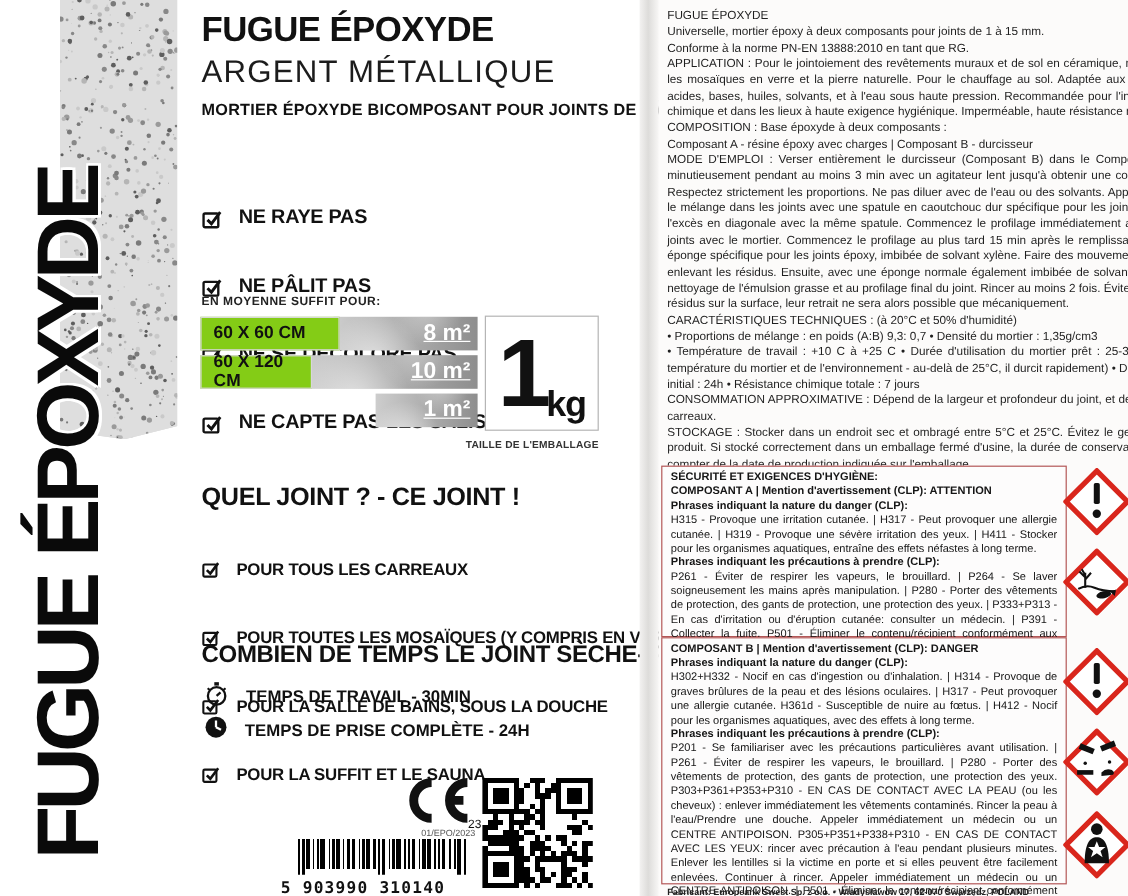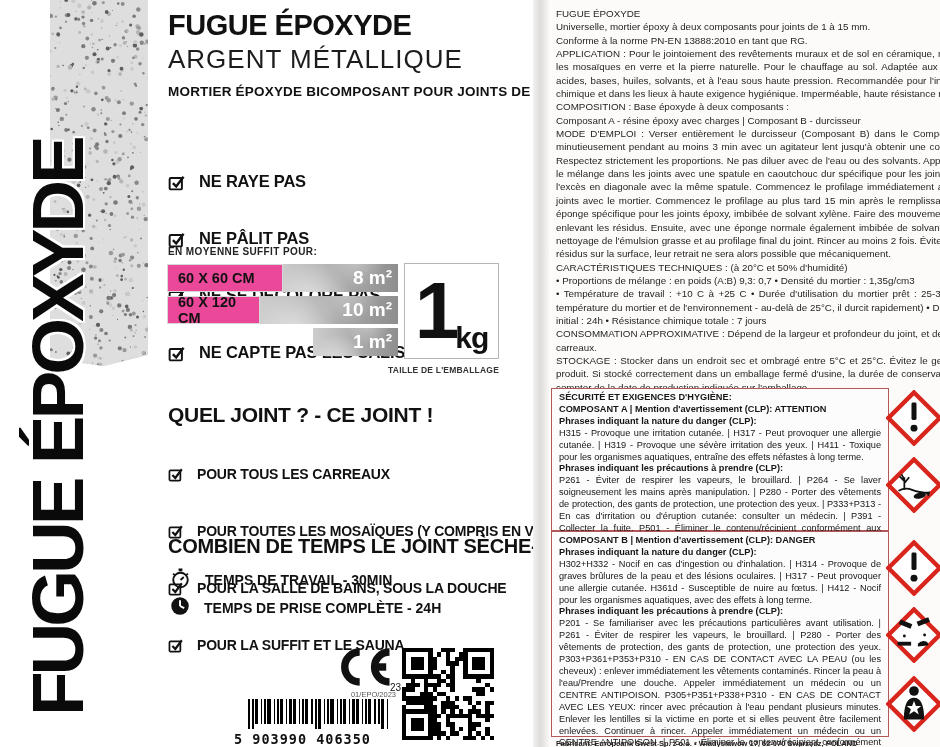--- a/index.html
+++ b/index.html
@@ -31,25 +31,25 @@
   #joint-uses-list .check-row span{ font-size:14px;  font-weight:800; letter-spacing:-0.2px; }
   .check-icon svg { display:block; }
 
   #coverage-label { left:168px; top:246px; font-size:10px; font-weight:600; letter-spacing:.4px; color:#222; }
 
   .cov-row { position:absolute; left:167px; width:231px; height:28px; }
   .cov-bar { position:absolute; top:0; right:0; height:28px;
              background:radial-gradient(circle at 28% 130%, rgba(255,255,255,.55), rgba(255,255,255,0) 42%),
                         radial-gradient(circle at 65% -20%, rgba(255,255,255,.35), rgba(255,255,255,0) 35%),
                         linear-gradient(90deg,#cdcdcd,#8e8e8e); }
-  .cov-size { position:absolute; left:0; top:0; height:28px; background:#ec4899; border:1px solid #d7d7d7;
+  .cov-size { position:absolute; left:0; top:0; height:28px; background:#84cc16; border:1px solid #d7d7d7;
               display:flex; align-items:center; padding-left:10px;
               font-size:14.5px; font-weight:800; }
   .cov-area { position:absolute; right:6px; top:0; height:28px; display:flex; align-items:center;
-              color:#fff; font-size:19px; font-weight:800; }
+              color:#fff; font-size:19px; font-weight:800;text-decoration:underline; }
   #package-box { left:404px; top:263px; width:95px; height:96px; background:#fff; border:1px solid #b5b5b5;
                  display:flex; align-items:center; justify-content:center; }
   #package-box .pk-val  { font-size:80px; font-weight:800; line-height:.78; letter-spacing:-4px; }
   #package-box .pk-unit { font-size:30px; font-weight:800; margin-top:54px; letter-spacing:-1px; }
   #package-caption { left:374px; top:365px; width:125px; text-align:right;
                      font-size:8.5px; font-weight:600; letter-spacing:.2px; color:#333; }
 
   #quel-joint-heading { left:168px; top:403px; font-size:21px; font-weight:800; letter-spacing:-0.3px; }
   #drying-heading     { left:168px; top:535px; font-size:20px; font-weight:800; letter-spacing:-0.3px; }
   .time-row { position:absolute; left:170px; display:flex; align-items:center; gap:14px; }
@@ -1034,21 +1034,21 @@
         <rect x="118" y="0" width="3" height="25" fill="#000"></rect>
         <rect x="122" y="0" width="3" height="25" fill="#000"></rect>
         <rect x="128" y="0" width="1" height="25" fill="#000"></rect>
         <rect x="131" y="0" width="2" height="25" fill="#000"></rect>
         <rect x="134" y="0" width="3" height="25" fill="#000"></rect>
         <rect x="140" y="0" width="2" height="25" fill="#000"></rect>
         <rect x="144" y="0" width="2" height="25" fill="#000"></rect>
         <rect x="147" y="0" width="3" height="30" fill="#000"></rect>
         <rect x="153" y="0" width="1" height="30" fill="#000"></rect>
       </svg>
-    <div id="barcode-digits">5 903990 406350</div>
+    <div id="barcode-digits">5 903990 310140</div>
   </div>
 
   <div id="right-bg"></div>
   <div id="panel-divider"></div>
 
   <div id="right-text">
     <p>FUGUE ÉPOXYDE</p>
     <p>Universelle, mortier époxy à deux composants pour joints de 1 à 15 mm.</p>
     <p>Conforme à la norme PN-EN 13888:2010 en tant que RG.</p>
     <p>APPLICATION : Pour le jointoiement des revêtements muraux et de sol en céramique, mosaïques, y compris les mosaïques en verre et la pierre naturelle. Pour le chauffage au sol. Adaptée aux zones exposées aux acides, bases, huiles, solvants, et à l'eau sous haute pression. Recommandée pour l'industrie alimentaire et chimique et dans les lieux à haute exigence hygiénique. Imperméable, haute résistance mécanique.</p>
@@ -1059,21 +1059,21 @@
     <p>• Proportions de mélange : en poids (A:B) 9,3: 0,7 • Densité du mortier : 1,35g/cm3</p>
     <p>• Température de travail : +10 C à +25 C • Durée d'utilisation du mortier prêt : 25-30 min (dépend de la température du mortier et de l'environnement - au-delà de 25°C, il durcit rapidement) • Durée de durcissement initial : 24h • Résistance chimique totale : 7 jours</p>
     <p>CONSOMMATION APPROXIMATIVE : Dépend de la largeur et profondeur du joint, et de la taille et forme des carreaux.</p>
     <p>STOCKAGE : Stocker dans un endroit sec et ombragé entre 5°C et 25°C. Évitez le gel ou la surchauffe du produit. Si stocké correctement dans un emballage fermé d'usine, la durée de conservation est de 18 mois à compter de la date de production indiquée sur l'emballage.</p>
   </div>
 
   <div class="hazard-box" id="hazard-box-a">
     <div class="hz-bold">SÉCURITÉ ET EXIGENCES D'HYGIÈNE:</div>
     <div class="hz-bold">COMPOSANT A | Mention d'avertissement (CLP): ATTENTION</div>
     <div class="hz-bold">Phrases indiquant la nature du danger (CLP):</div>
-    <div>H315 - Provoque une irritation cutanée. | H317 - Peut provoquer une allergie cutanée. | H319 - Provoque une sévère irritation des yeux. | H411 - Toxique pour les organismes aquatiques, entraîne des effets néfastes à long terme.</div>
+    <div>H315 - Provoque une irritation cutanée. | H317 - Peut provoquer une allergie cutanée. | H319 - Provoque une sévère irritation des yeux. | H411 - Stocker pour les organismes aquatiques, entraîne des effets néfastes à long terme.</div>
     <div class="hz-bold">Phrases indiquant les précautions à prendre (CLP):</div>
     <div>P261 - Éviter de respirer les vapeurs, le brouillard. | P264 - Se laver soigneusement les mains après manipulation. | P280 - Porter des vêtements de protection, des gants de protection, une protection des yeux. | P333+P313 - En cas d'irritation ou d'éruption cutanée: consulter un médecin. | P391 - Collecter la fuite. P501 - Éliminer le contenu/récipient conformément aux réglementations locales, régionales, nationales et internationales.</div>
   </div>
 
   <div class="hazard-box" id="hazard-box-b">
     <div class="hz-bold">COMPOSANT B | Mention d'avertissement (CLP): DANGER</div>
     <div class="hz-bold">Phrases indiquant la nature du danger (CLP):</div>
     <div>H302+H332 - Nocif en cas d'ingestion ou d'inhalation. | H314 - Provoque de graves brûlures de la peau et des lésions oculaires. | H317 - Peut provoquer une allergie cutanée. H361d - Susceptible de nuire au fœtus. | H412 - Nocif pour les organismes aquatiques, avec des effets à long terme.</div>
     <div class="hz-bold">Phrases indiquant les précautions à prendre (CLP):</div>
     <div>P201 - Se familiariser avec les précautions particulières avant utilisation. | P261 - Éviter de respirer les vapeurs, le brouillard. | P280 - Porter des vêtements de protection, des gants de protection, une protection des yeux. P303+P361+P353+P310 - EN CAS DE CONTACT AVEC LA PEAU (ou les cheveux) : enlever immédiatement les vêtements contaminés. Rincer la peau à l'eau/Prendre une douche. Appeler immédiatement un médecin ou un CENTRE ANTIPOISON. P305+P351+P338+P310 - EN CAS DE CONTACT AVEC LES YEUX: rincer avec précaution à l'eau pendant plusieurs minutes. Enlever les lentilles si la victime en porte et si elles peuvent être facilement enlevées. Continuer à rincer. Appeler immédiatement un médecin ou un CENTRE ANTIPOISON. | P501 - Éliminer le contenu/récipient conformément aux réglementations locales, régionales, nationales et internationales.</div>

